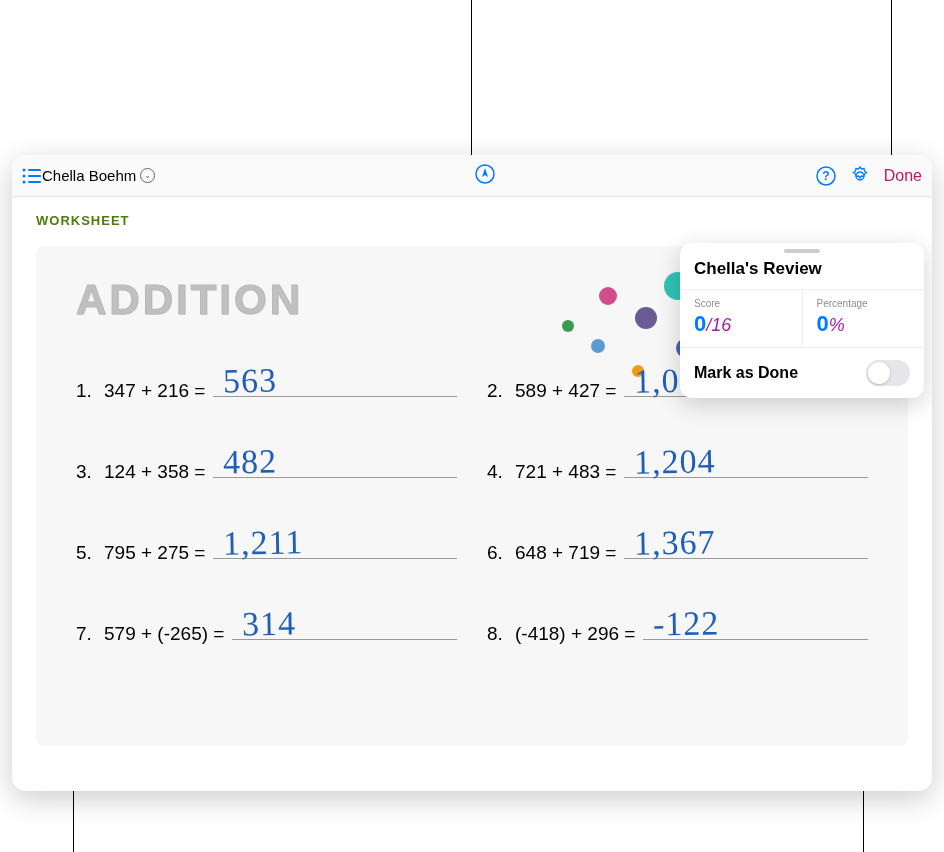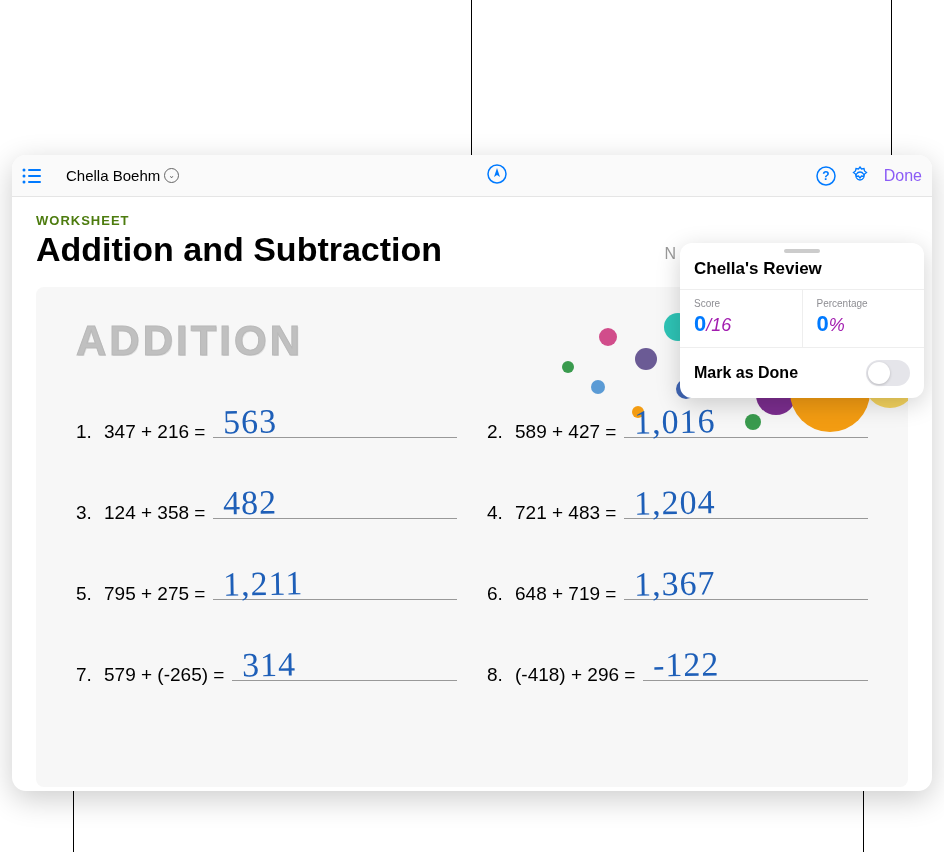--- a/index.html
+++ b/index.html
@@ -55,21 +55,21 @@
       height: 42px;
       display: flex;
       align-items: center;
       padding: 0 10px;
       border-bottom: 1px solid #e5e5e5;
       background: #fafafa;
     }
     .toolbar-left {
       display: flex;
       align-items: center;
-      gap: 24px;
+      gap: 0;
     }
     .menu-btn {
       color: #007aff;
       display: flex;
       align-items: center;
       cursor: pointer;
     }
     .student-name {
       font-size: 15px;
       font-weight: 500;
@@ -104,21 +104,21 @@
       align-items: center;
       gap: 14px;
     }
     .icon-btn {
       color: #007aff;
       cursor: pointer;
       display: flex;
       align-items: center;
     }
     .done-btn {
-      color: #8b5cf6;
+      color: #be185d;
       font-size: 16px;
       font-weight: 500;
       cursor: pointer;
     }
     .content {
       padding: 16px 24px;
       position: relative;
       height: calc(100% - 42px);
       overflow: hidden;
     }
@@ -332,21 +332,20 @@
           <path d="M10 6 a4 4 0 1 0 0.01 0 M10 1 l1.5 2 2.5-0.5 0.5 2.5 2 1.5-2 1.5-0.5 2.5-2.5-0.5-1.5 2-1.5-2-2.5 0.5-0.5-2.5-2-1.5 2-1.5 0.5-2.5 2.5 0.5z" fill="none" stroke="#007aff" stroke-width="1.3"></path>
         </svg>
       </div>
       <div class="done-btn">Done</div>
     </div>
   </div>
 
   <div class="content">
     <div class="note-behind">N</div>
     <div class="eyebrow">WORKSHEET</div>
-    <h1 class="title">Addition and Subtraction</h1>
 
     <div class="worksheet">
       <svg class="dots-decoration" viewBox="0 0 380 170" id="dots-svg">
           <circle cx="40" cy="90" r="6" fill="#3a9b4e"></circle>
           <circle cx="80" cy="60" r="9" fill="#d14d8b"></circle>
           <circle cx="70" cy="110" r="7" fill="#5b9bd5"></circle>
           <circle cx="118" cy="82" r="11" fill="#6b5b95"></circle>
           <circle cx="150" cy="50" r="14" fill="#2ec4b6"></circle>
           <circle cx="158" cy="112" r="10" fill="#4066b5"></circle>
           <circle cx="198" cy="78" r="18" fill="#5b9bd5"></circle>

